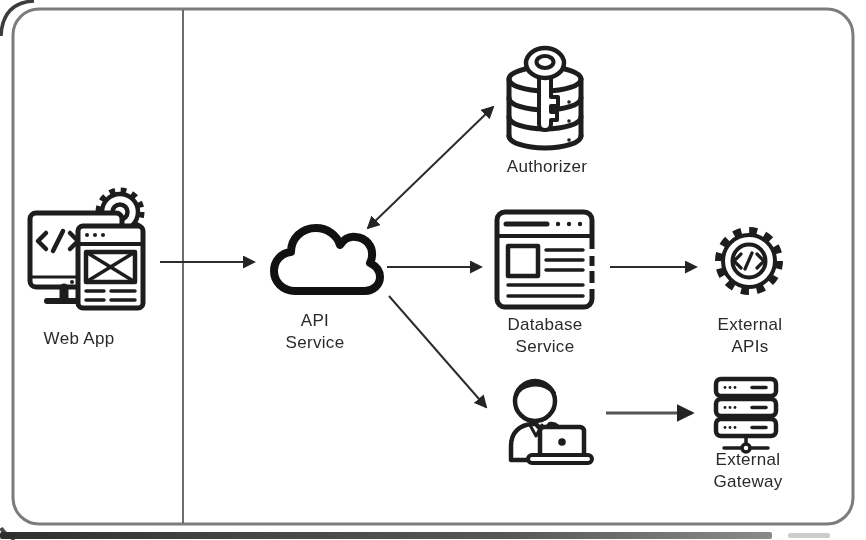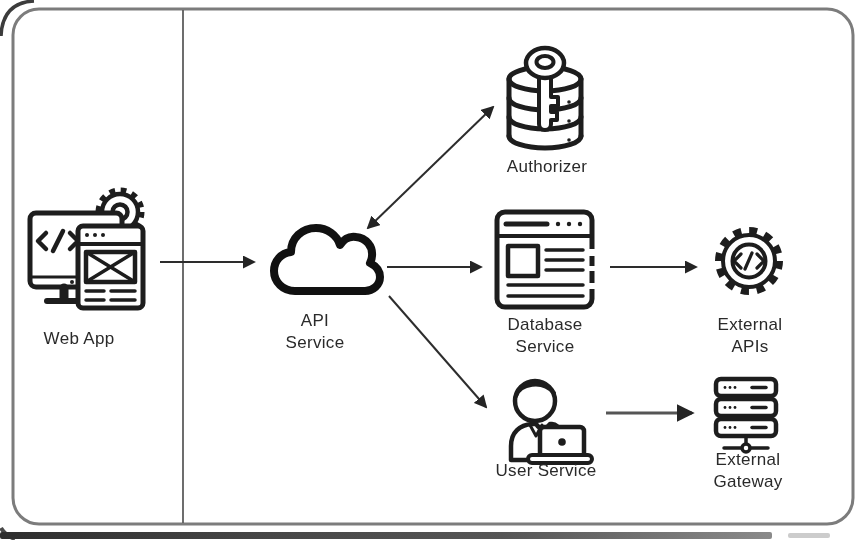--- a/index.html
+++ b/index.html
@@ -194,23 +194,20 @@
     <div>Authorizer</div>
   </div>
   <div class="lbl" style="left:545px;top:314px">
     <div>Database</div>
     <div>Service</div>
   </div>
   <div class="lbl" style="left:750px;top:314px">
     <div>External</div>
     <div>APIs</div>
   </div>
-  <div class="lbl" style="left:546px;top:460px">
-    <div>User Service</div>
-  </div>
   <div class="lbl" style="left:748px;top:449px">
     <div>External</div>
     <div>Gateway</div>
   </div>
 
   <div class="strip"></div>
   <div class="strip2"></div>
 </div>
 
 </body></html>

